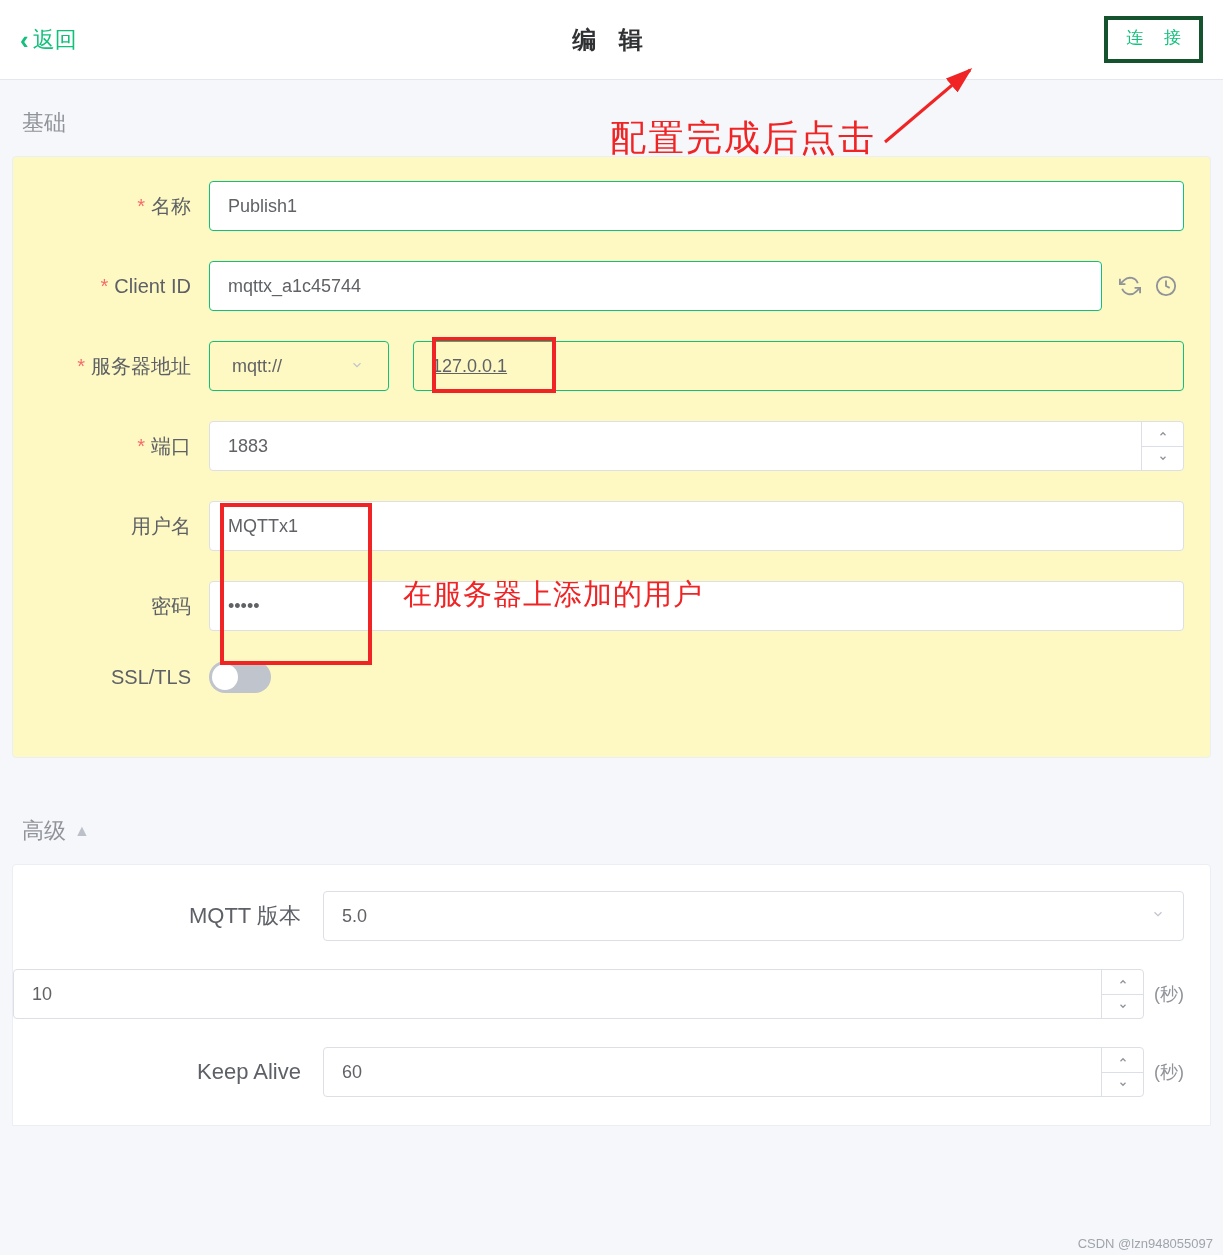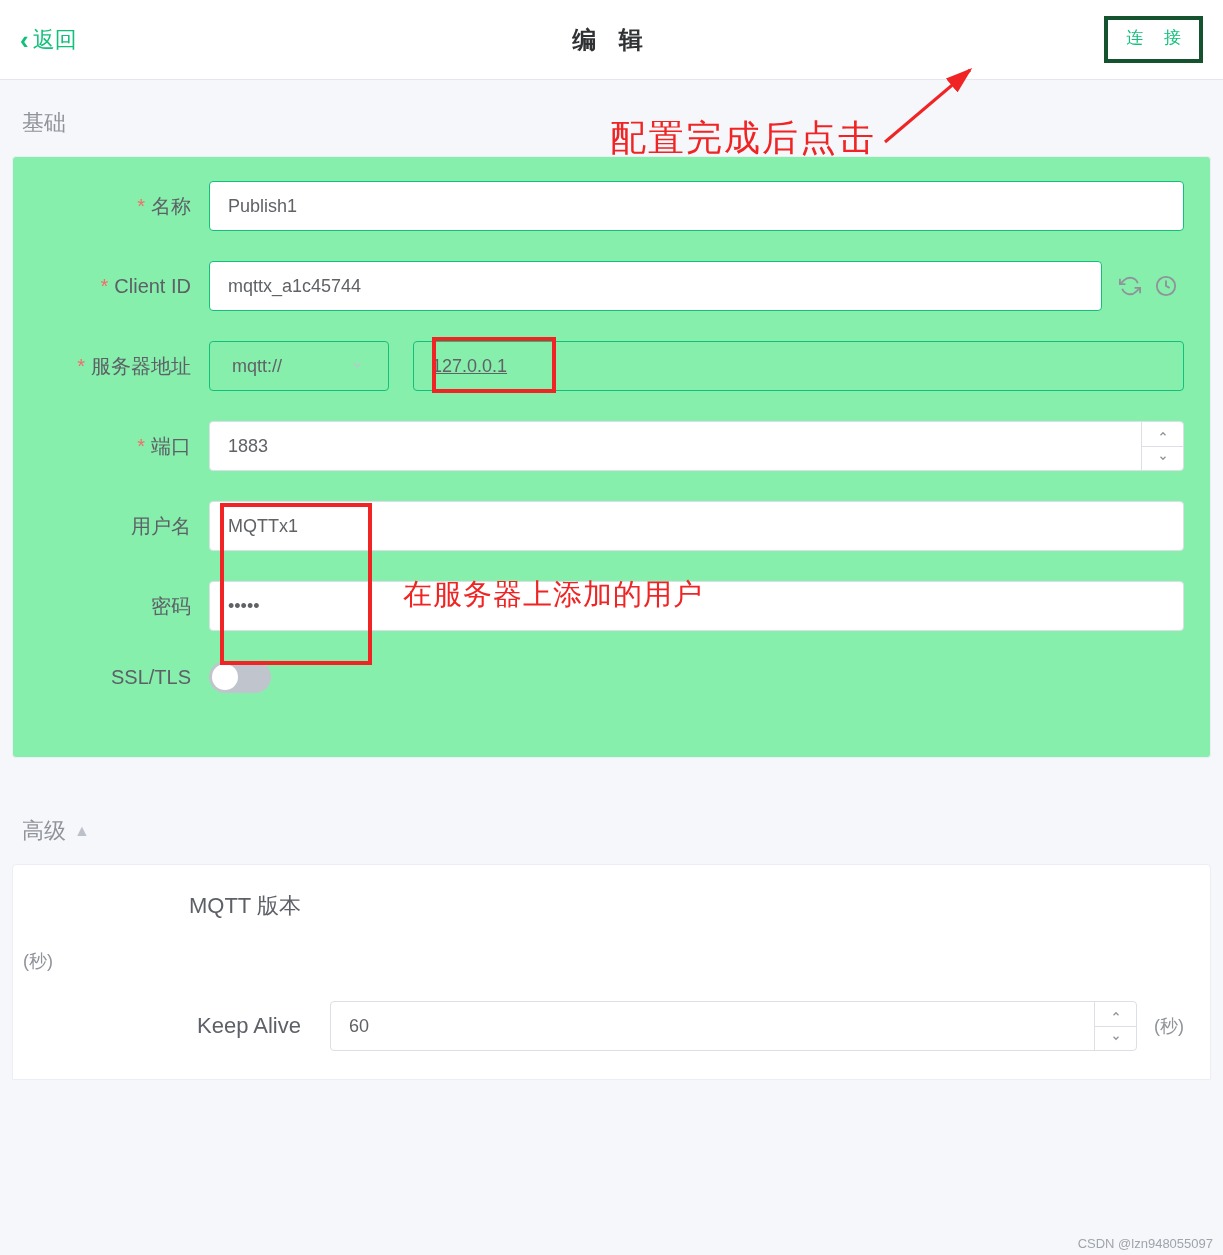--- a/index.html
+++ b/index.html
@@ -78,33 +78,33 @@
       padding: 28px 0 18px 22px;
       display: flex;
       align-items: center;
       gap: 8px;
     }
     .section-label .tri {
       font-size: 16px;
       color: #bcc1c9;
     }
     .card {
-      background: #86efac;
+      background: #fef9c3;
       margin: 0 12px 30px 12px;
       border: 1px solid #ebeef5;
       border-radius: 4px;
       padding: 24px 26px 34px 0;
       position: relative;
     }
     .row {
       display: flex;
       align-items: center;
       margin-bottom: 30px;
     }
-    .row:last-child { margin-bottom: 0; gap: 7px; }
+    .row:last-child { margin-bottom: 0; }
     .label {
       width: 196px;
       text-align: right;
       padding-right: 18px;
       color: #5d6066;
       font-size: 20px;
     }
     .req::before {
       content: "*";
       color: #f56c6c;
@@ -410,23 +410,48 @@
 
   <div class="section-label">
     <span>高级</span>
     <span class="tri">▲</span>
   </div>
 
   <div class="advanced-card">
 
     <div class="row">
       <div class="label-wide">MQTT 版本</div>
-    </div>
-
-    <div class="row">
+      <div class="input-wrap">
+        <div class="select">
+          <span>5.0</span>
+          <span class="caret">
+            <svg width="14" height="14" viewBox="0 0 24 24" fill="none" stroke="#c0c4cc" stroke-width="2">
+                <polyline points="6 9 12 15 18 9"></polyline>
+              </svg>
+          </span>
+        </div>
+      </div>
+    </div>
+
+    <div class="row">
+      <div class="num-wrap">
+        <input class="num-input" value="10" style="">
+        <div class="stepper">
+          <div>
+              <svg width="10" height="10" viewBox="0 0 24 24" fill="none" stroke="#909399" stroke-width="3">
+                <polyline points="6 15 12 9 18 15"></polyline>
+              </svg>
+            </div>
+          <div>
+              <svg width="10" height="10" viewBox="0 0 24 24" fill="none" stroke="#909399" stroke-width="3">
+                <polyline points="6 9 12 15 18 9"></polyline>
+              </svg>
+            </div>
+        </div>
+      </div>
       <span class="suffix">(秒)</span>
     </div>
 
     <div class="row">
       <div class="label-wide">Keep Alive</div>
       <div class="num-wrap">
         <input class="num-input" value="60" style="">
         <div class="stepper">
           <div>
               <svg width="10" height="10" viewBox="0 0 24 24" fill="none" stroke="#909399" stroke-width="3">

